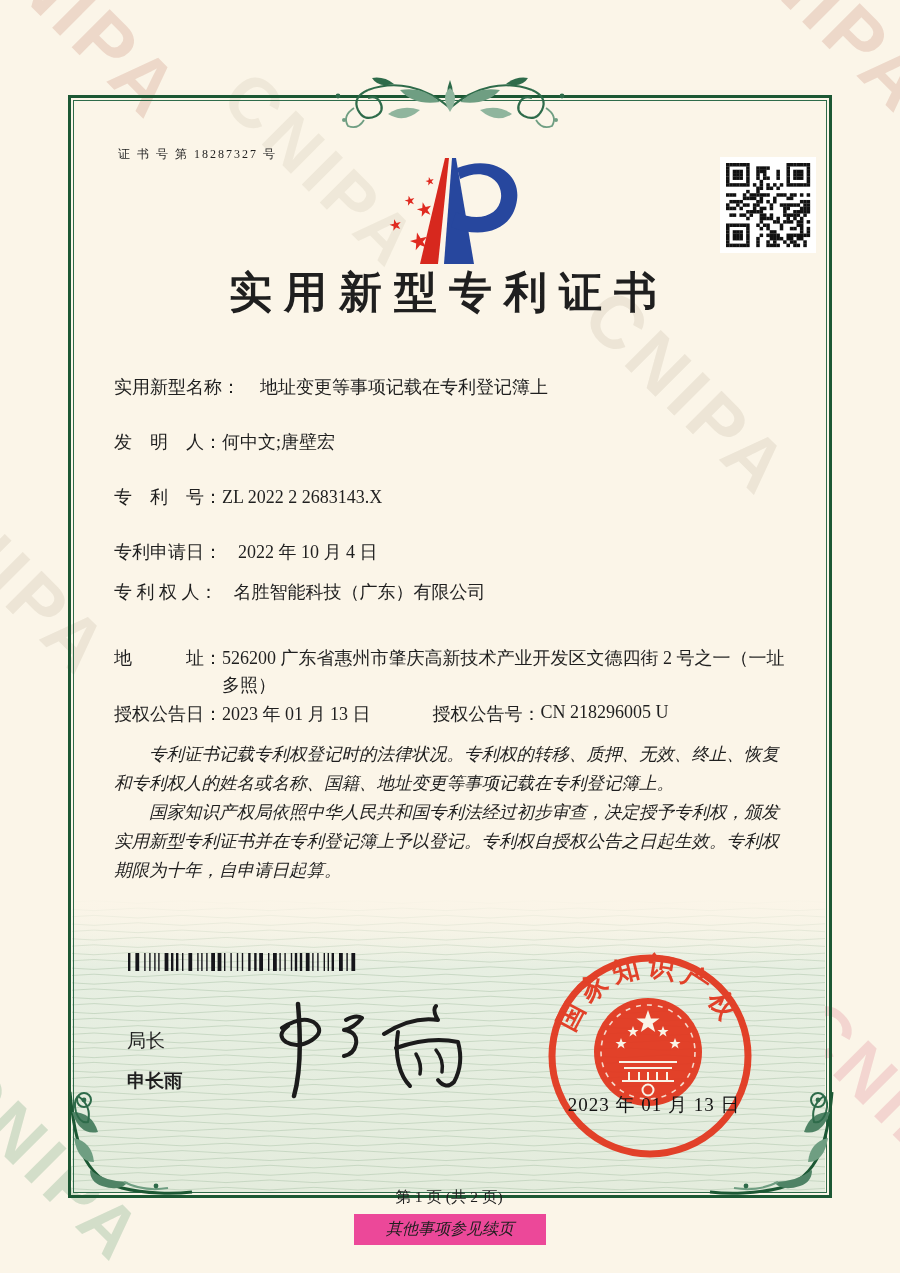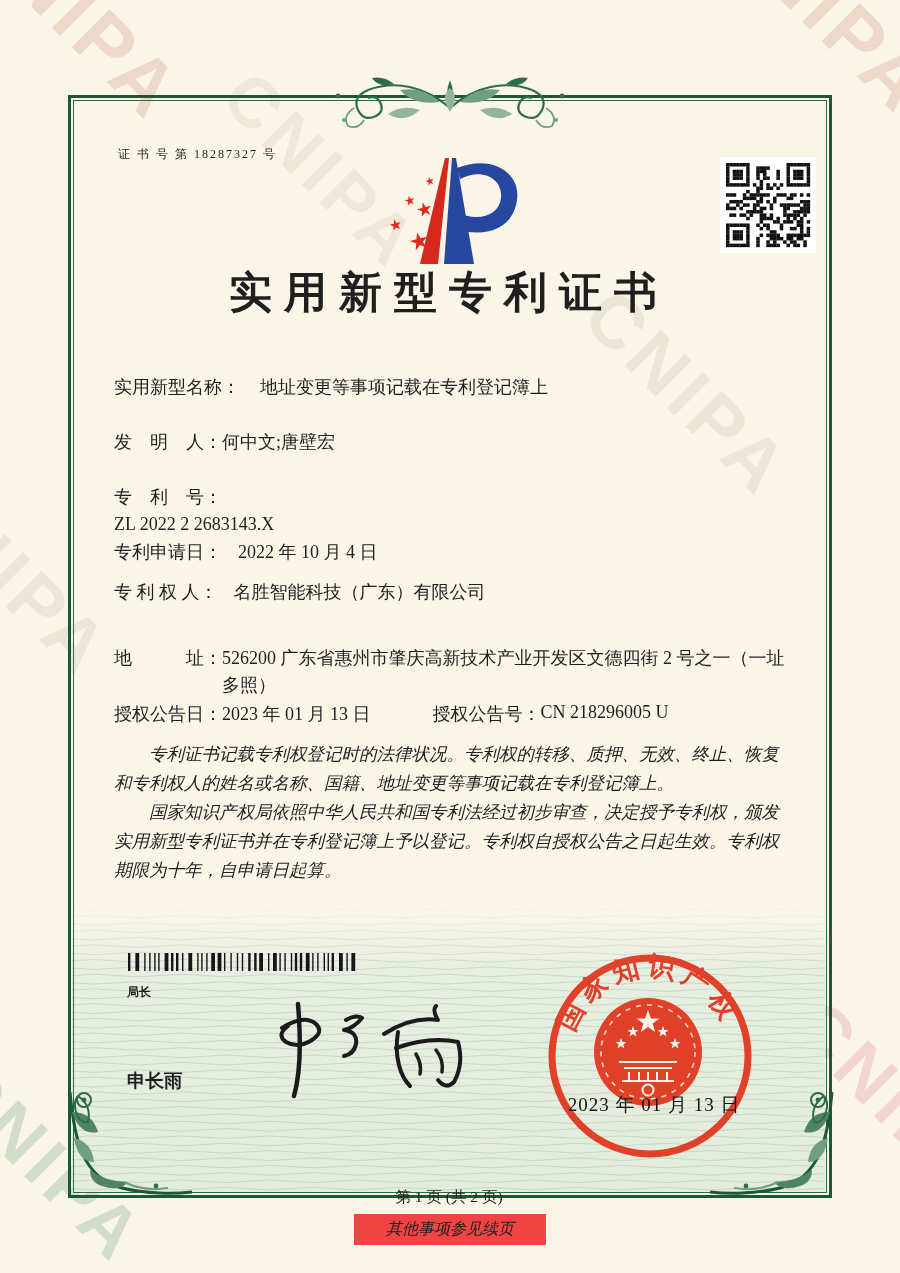--- a/index.html
+++ b/index.html
@@ -40,31 +40,31 @@
   .flabel{flex:0 0 auto;white-space:pre;}
   .fvalue{flex:1 1 auto;}
   .grant-row{position:absolute;left:114px;top:702px;width:690px;display:flex;font-size:18px;z-index:3;}
   .grant-pair2{margin-left:62px;}
   
   .legal{position:absolute;left:114px;top:740px;width:678px;font-size:17.5px;line-height:29px;
          font-style:italic;z-index:3;}
   .legal p{margin:0;text-indent:2em;}
   
   .barcode{position:absolute;left:128px;top:953px;width:232px;height:18px;z-index:3;}
-  .sig-role{position:absolute;left:127px;top:984px;font-family:"Liberation Sans","DejaVu Sans",sans-serif;
-            font-weight:700;font-size:12px;z-index:3;}
+  .sig-role{position:absolute;left:127px;top:1028px;font-family:"Liberation Sans","DejaVu Sans",sans-serif;
+            font-weight:400;font-size:19px;z-index:3;}
   .sig-name{position:absolute;left:127px;top:1068px;font-family:"Liberation Sans","DejaVu Sans",sans-serif;
             font-weight:600;font-size:18.5px;z-index:3;}
   .sig-hand{position:absolute;left:250px;top:998px;width:230px;height:105px;z-index:3;}
   .seal{position:absolute;left:543px;top:950px;width:218px;height:218px;z-index:4;opacity:0.95;}
   .seal-date{position:absolute;left:548px;top:1092px;width:212px;text-align:center;font-size:19px;
              letter-spacing:1px;color:#141414;z-index:5;}
   .page-no{position:absolute;left:68px;top:1187px;width:762px;text-align:center;font-size:15.5px;z-index:3;}
   .note{position:absolute;left:0;top:1214px;width:900px;text-align:center;z-index:3;}
-  .note span{display:inline-block;background:#ef4444;padding:5px 32px;font-size:16px;font-style:italic;}
+  .note span{display:inline-block;background:#ec4899;padding:5px 32px;font-size:16px;font-style:italic;}
   
   .orn-top{position:absolute;left:310px;top:74px;z-index:4;}
   .orn-bl{position:absolute;left:64px;top:1086px;z-index:4;}
   .orn-br{position:absolute;left:706px;top:1086px;z-index:4;transform:scaleX(-1);}
 </style>
 </head>
 <body>
 
 <div class="stage">
 
@@ -475,21 +475,21 @@
   <div class="title">实用新型专利证书</div>
 
   <div class="frow" style="top:374px;gap:20px;">
     <span class="flabel">实用新型名称：</span>
     <span class="fvalue">地址变更等事项记载在专利登记簿上</span>
   </div>
   <div class="frow" style="top:429px;">
     <span class="flabel">发　明　人：</span>
     <span class="fvalue">何中文;唐壁宏</span>
   </div>
-  <div class="frow" style="top:484px;flex-direction:column;">
+  <div class="frow" style="top:484px;">
     <span class="flabel">专　利　号：</span>
     <span class="fvalue">ZL 2022 2 2683143.X</span>
   </div>
   <div class="frow" style="top:539px;gap:16px;">
     <span class="flabel">专利申请日：</span>
     <span class="fvalue">2022 年 10 月 4 日</span>
   </div>
   <div class="frow" style="top:579px;gap:16px;">
     <span class="flabel">专 利 权 人：</span>
     <span class="fvalue">名胜智能科技（广东）有限公司</span>

